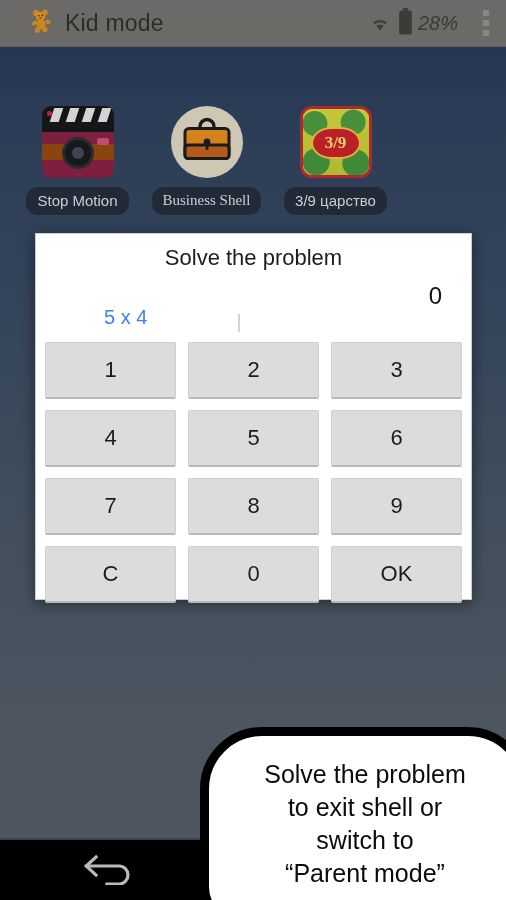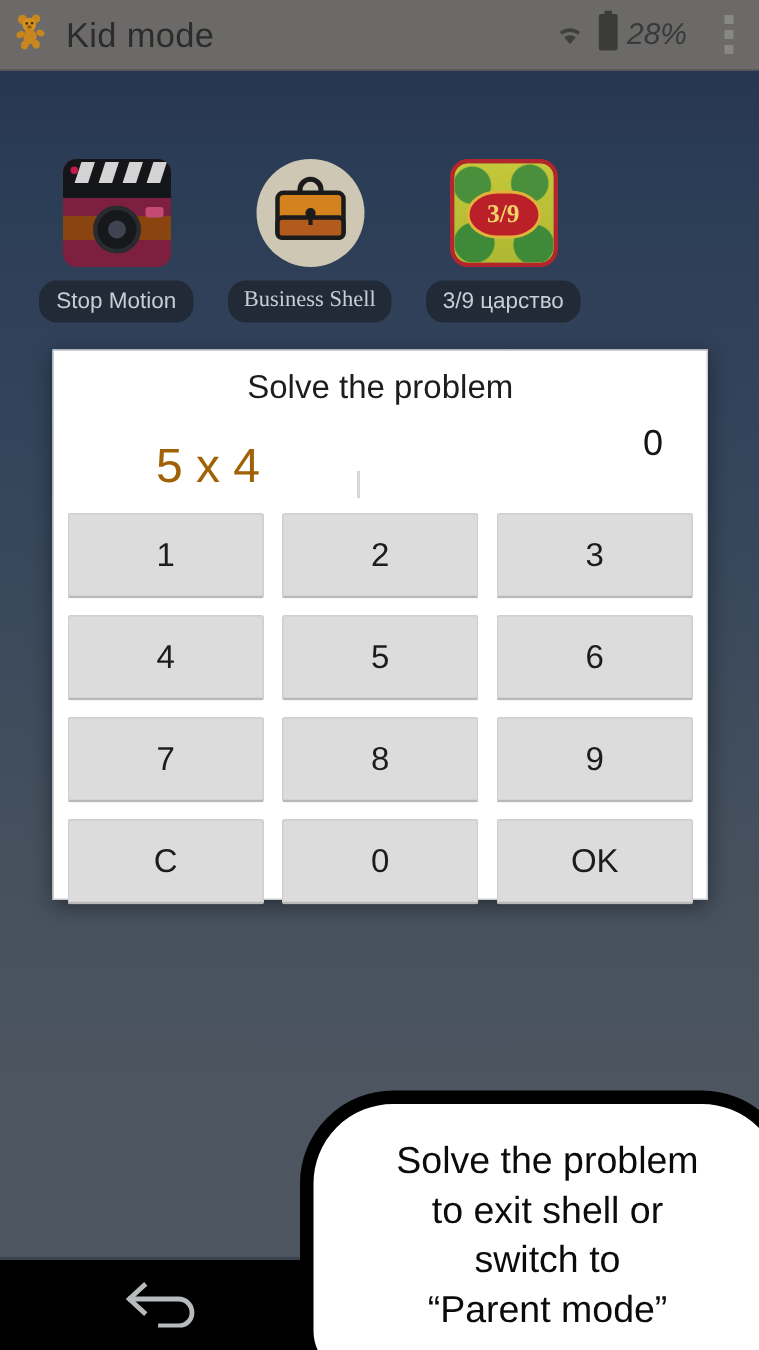--- a/index.html
+++ b/index.html
@@ -21,21 +21,21 @@
       #4e5760 100%);
     overflow:hidden;
   }
 
   
   #statusbar {
     position:absolute; top:0; left:0;
     width:506px; height:47px;
     background:#6b6a69;
     display:flex; align-items:center;
-    padding:0 14px 0 8px;
+    padding:0 14px 0 29px;
     border-bottom:1px solid #5d5c5b;
     z-index:40;
   }
   #bear-icon { width:26px; height:26px; flex:0 0 26px; }
   #kid-mode-title {
     font-size:23px; color:#2c2c2c; margin-left:10px;
     letter-spacing:.2px; font-weight:400;
   }
   .sb-right { margin-left:auto; display:flex; align-items:center; gap:5px;font-style:italic; }
   .wifi-icon { width:26px; height:21px; }
@@ -101,21 +101,21 @@
     padding:0;
   }
   #dialog-title {
     text-align:center; font-size:22px; color:#1d1d1d;
     padding-top:11px; font-weight:400;
   }
   #problem-row {
     display:flex; align-items:flex-end;
     margin-top:11px; padding:0 25px 0 68px;
   }
-  #problem-expression { font-size:32px; color:#a16207; padding-bottom:3px; }
+  #problem-expression { font-size:20px; color:#3b82f6; padding-bottom:3px; }
   #answer-field-wrap { margin-left:auto; width:208px; position:relative; }
   #answer-value {
     display:block; text-align:right; font-size:24px; color:#141414;
     padding-right:4px; padding-bottom:4px;
   }
   #answer-underline { height:7px; border:1px solid #d2d4d6; border-top:none; }
 
   #keypad { padding:10px 9px 9px; display:flex; flex-direction:column; gap:11px; }
   .keypad-row { display:flex; gap:12px; }
   .key {

